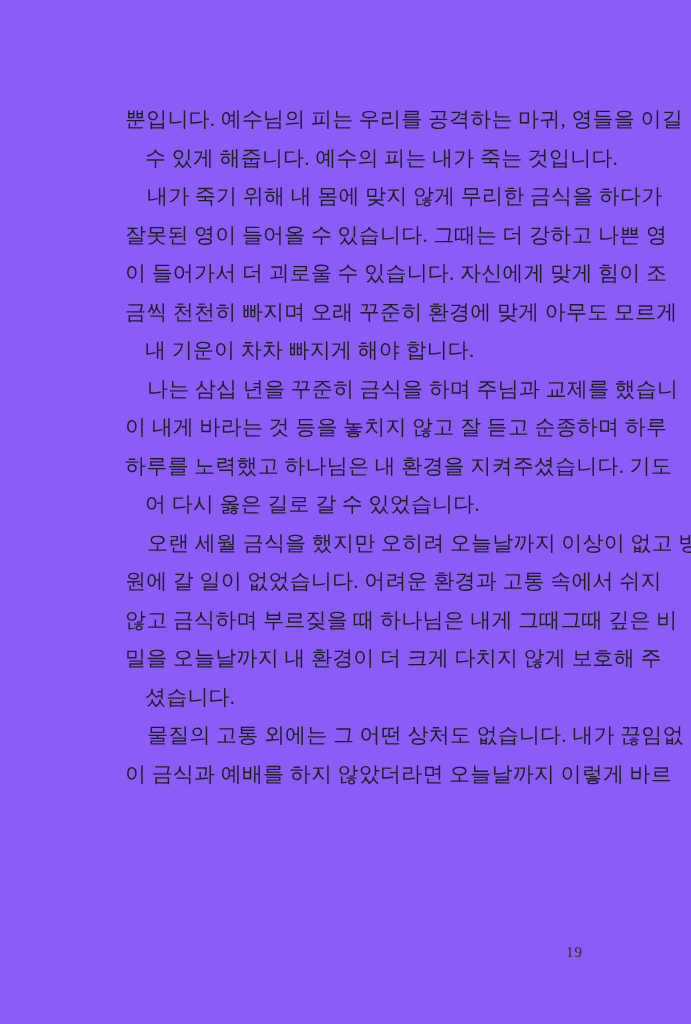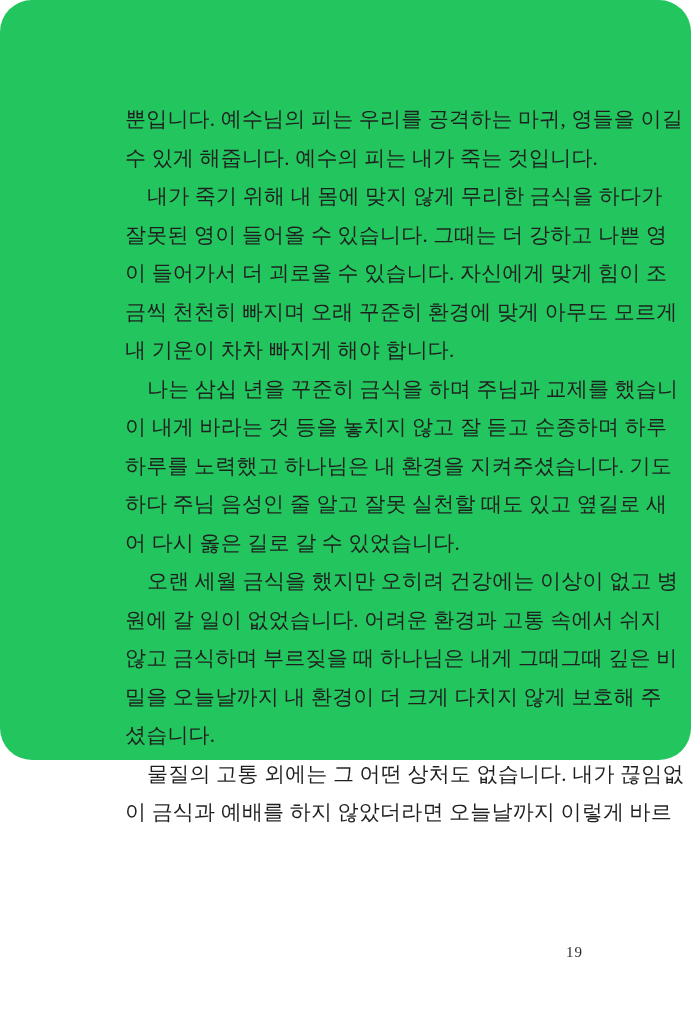--- a/index.html
+++ b/index.html
@@ -6,23 +6,22 @@
   html, body {
     width: 691px;
     height: 1024px;
     background: #ffffff;
     font-family: "Liberation Serif", "DejaVu Serif", serif;
     overflow: hidden;
   }
   .page {
     position: relative;
     width: 691px;
-    height: 760px;
-    background: #22c55e;
-    border-radius: 32px;
+    height: 1024px;
+    background: #8b5cf6;
   }
   .text-block {
     position: absolute;
     left: 125px;
     top: 100px;
     width: 444px;
     color: #1f1f1f;
   }
   .line {
     display: block;
@@ -32,20 +31,21 @@
     font-size: 21px;
     letter-spacing: 0.2px;
     white-space: nowrap;
     text-align: justify;
     text-align-last: justify;
     -moz-text-align-last: justify;
   }
   .line.last {
     text-align: left;
     text-align-last: left;
+    margin-left: 20px;
     -moz-text-align-last: left;
   }
   .line.indent {
     text-indent: 22px;
     font-family: Liberation Serif, serif;
   }
   .page-number {
     position: absolute;
     left: 566px;
     top: 944px;
@@ -62,23 +62,22 @@
     <div class="line">뿐입니다. 예수님의 피는 우리를 공격하는 마귀, 영들을 이길</div>
     <div class="line last">수 있게 해줍니다. 예수의 피는 내가 죽는 것입니다.</div>
     <div class="line indent">내가 죽기 위해 내 몸에 맞지 않게 무리한 금식을 하다가</div>
     <div class="line">잘못된 영이 들어올 수 있습니다. 그때는 더 강하고 나쁜 영</div>
     <div class="line">이 들어가서 더 괴로울 수 있습니다. 자신에게 맞게 힘이 조</div>
     <div class="line">금씩 천천히 빠지며 오래 꾸준히 환경에 맞게 아무도 모르게</div>
     <div class="line last">내 기운이 차차 빠지게 해야 합니다.</div>
     <div class="line indent">나는 삼십 년을 꾸준히 금식을 하며 주님과 교제를 했습니</div>
     <div class="line">이 내게 바라는 것 등을 놓치지 않고 잘 듣고 순종하며 하루</div>
     <div class="line">하루를 노력했고 하나님은 내 환경을 지켜주셨습니다. 기도</div>
-    <div class="line">하다 주님 음성인 줄 알고 잘못 실천할 때도 있고 옆길로 새</div>
     <div class="line last">어 다시 옳은 길로 갈 수 있었습니다.</div>
-    <div class="line indent">오랜 세월 금식을 했지만 오히려 건강에는 이상이 없고 병</div>
+    <div class="line indent">오랜 세월 금식을 했지만 오히려 오늘날까지 이상이 없고 병</div>
     <div class="line">원에 갈 일이 없었습니다. 어려운 환경과 고통 속에서 쉬지</div>
     <div class="line">않고 금식하며 부르짖을 때 하나님은 내게 그때그때 깊은 비</div>
     <div class="line">밀을 오늘날까지 내 환경이 더 크게 다치지 않게 보호해 주</div>
     <div class="line last">셨습니다.</div>
     <div class="line indent">물질의 고통 외에는 그 어떤 상처도 없습니다. 내가 끊임없</div>
     <div class="line">이 금식과 예배를 하지 않았더라면 오늘날까지 이렇게 바르</div>
   </div>
   <div class="page-number">19</div>
 </div>
 

